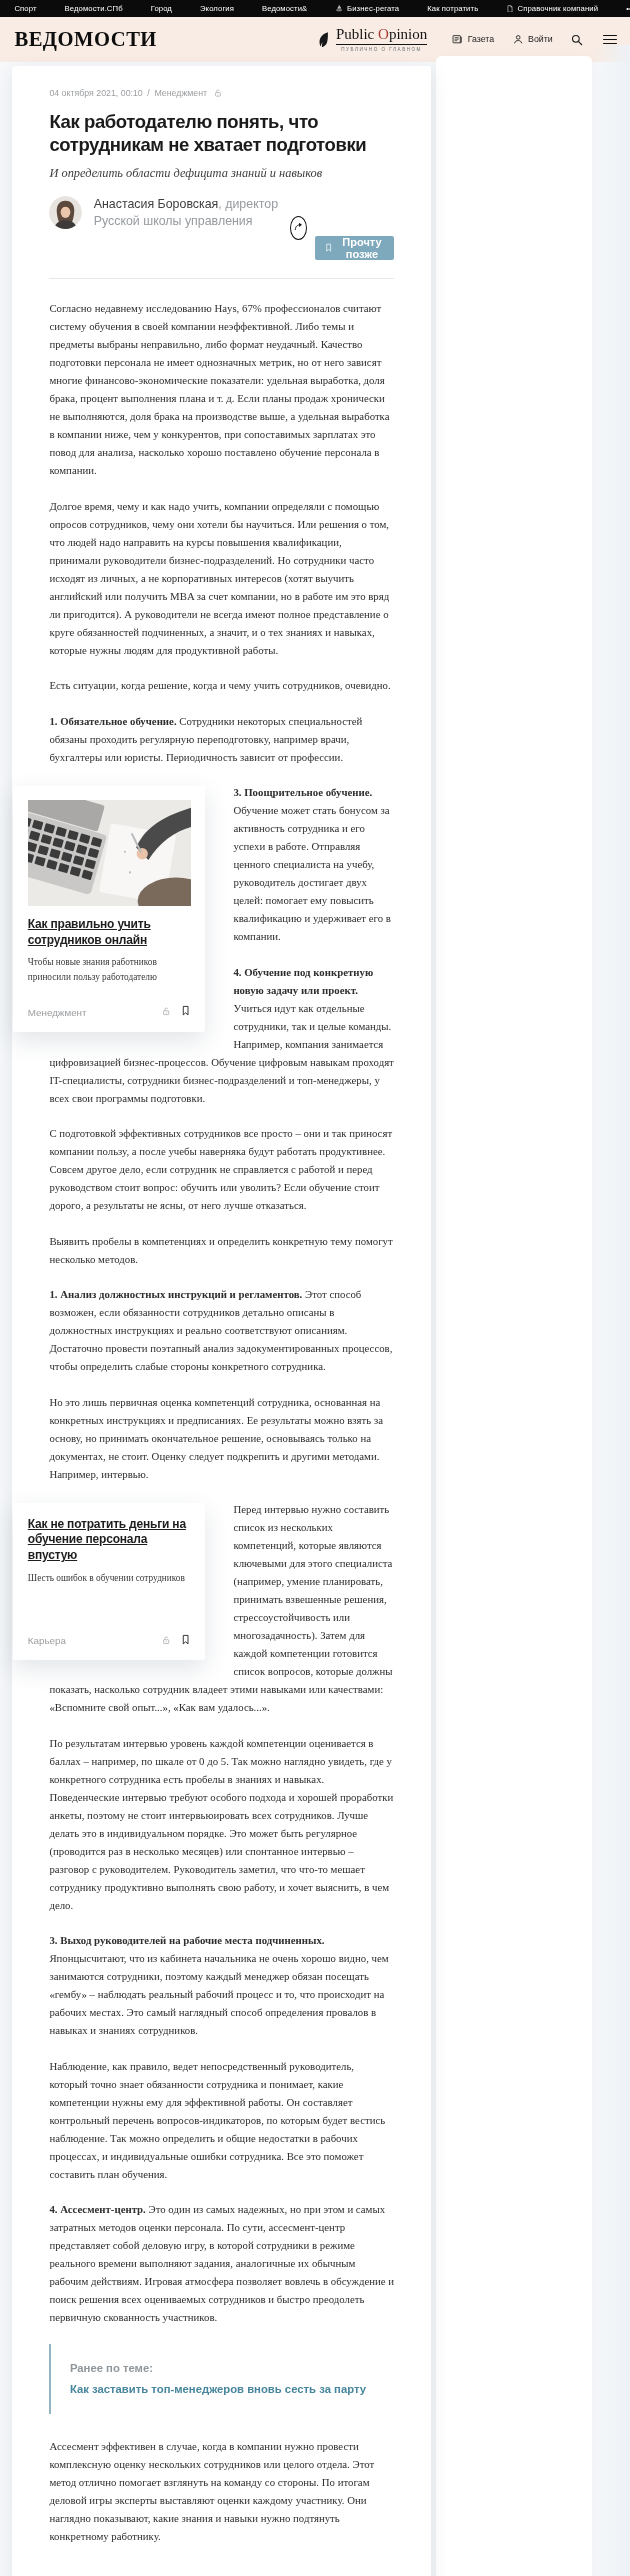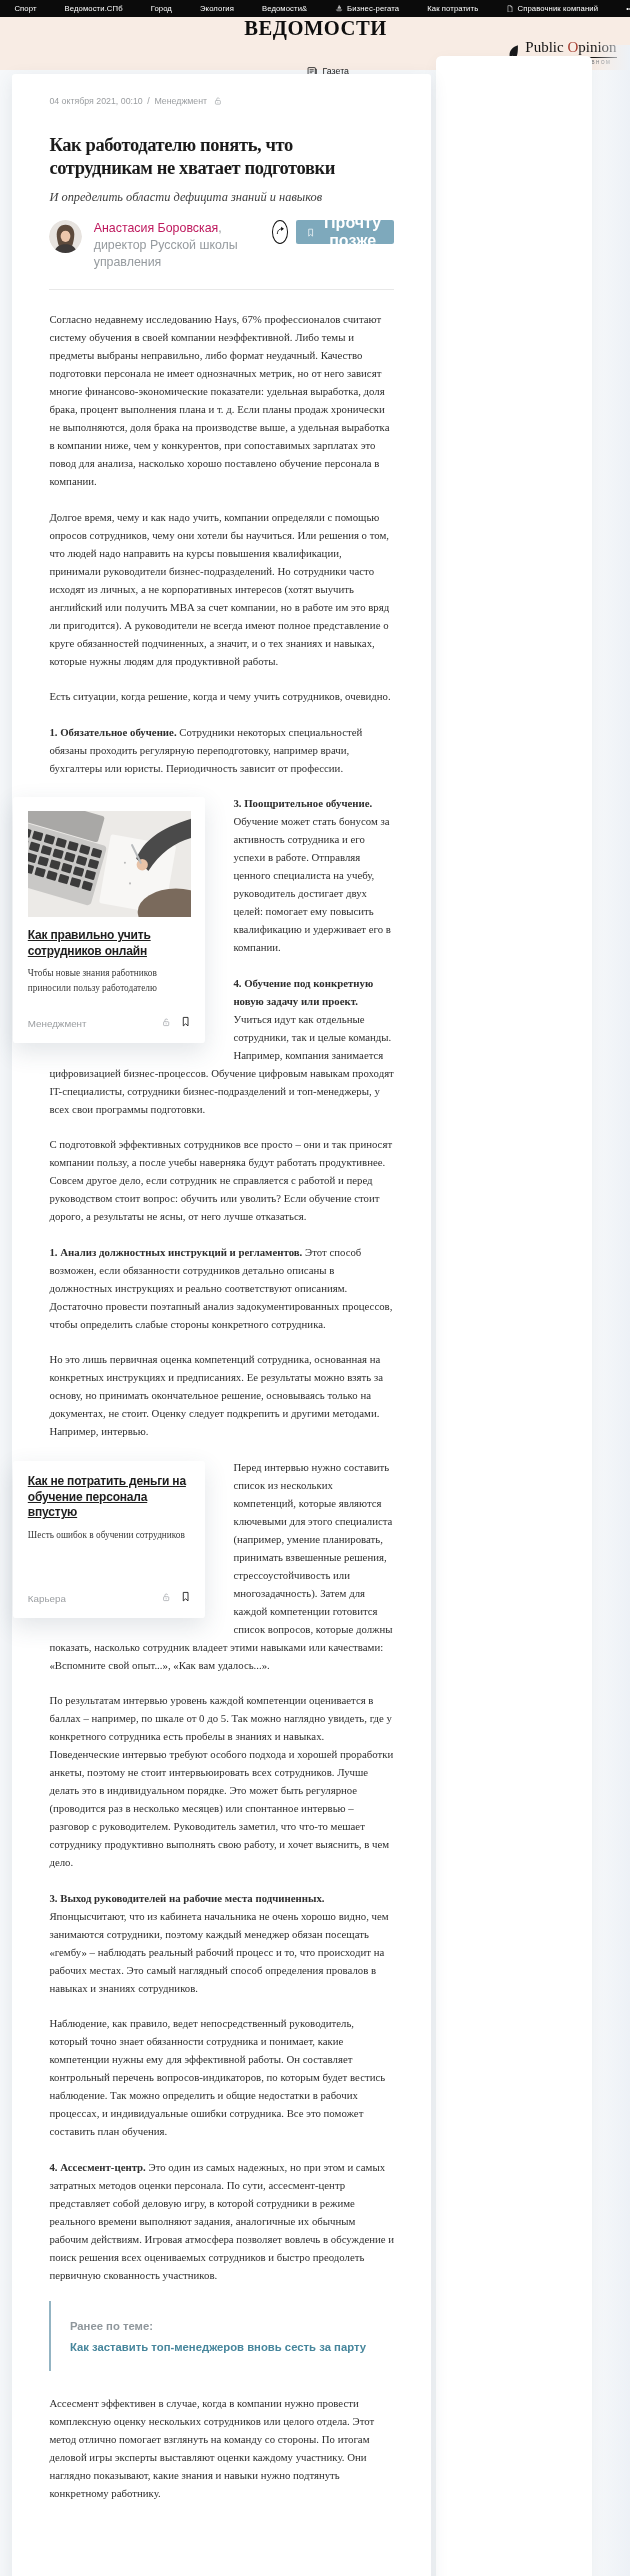--- a/index.html
+++ b/index.html
@@ -15,23 +15,22 @@
     height: 17px; background: #0b0b0b; display: flex; align-items: center;
     padding: 0 14.4px; gap: 28px;
   }
   .topbar .tb-item {
     color: #fff; font-size: 7.7px; display: flex; align-items: center; gap: 3.6px;
     cursor: pointer; white-space: nowrap; letter-spacing: 0.1px;
   }
   .tb-ic { display: inline-flex; align-items: center; }
   
   .header {
-    height: 53px; background: #f8ece4; display: flex; align-items: center;
+    height: 45px; background: #f8ece4; display: flex; align-items: center;
     padding: 0 13.4px 0 14.4px;
-    flex-direction: column;
   }
   .logo {
     font-family: "Liberation Serif", serif; font-weight: bold;
     font-size: 20.6px; letter-spacing: 0.5px; color: #0e0e0e; cursor: pointer;
   }
   .partner { margin-left: auto; display: flex; align-items: center; gap: 5.2px; cursor: pointer; }
   .partner-words {
     font-family: "Liberation Serif", serif; font-size: 15px; color: #141414;
     border-bottom: 1px solid #141414; padding-bottom: 1.5px; line-height: 1;
   }
@@ -59,41 +58,41 @@
   .article-card {
     position: relative; margin: 4.1px 0 0 12.4px; width: 419px; min-height: 3215px;
     background: #fff; border-radius: 3.1px;
     box-shadow: 0 5.2px 18.5px rgba(45,65,85,.10);
     padding: 21.6px 37px 41px;
   }
   .meta-row { display: flex; align-items: center; gap: 3.6px; color: #9b9ea1; font-size: 8.8px; text-align: right; }
   .meta-row .sep { margin: 0 1px; }
   .meta-lock { color: #a2a6a9; display: inline-flex; margin-left: 2.1px; }
   .title {
-    margin-top: 28px; font-size: 18.5px; line-height: 1.26; font-weight: bold;
-    letter-spacing: -0.4px; color: #1b1b1b; font-family: Liberation Serif, serif;
+    margin-top: 12px; font-size: 18.5px; line-height: 1.26; font-weight: bold;
+    letter-spacing: -0.4px; color: #1b1b1b;
   }
   .subtitle {
     margin: 9.3px 0 15.5px; font-family: "Liberation Serif", serif; font-style: italic;
     font-size: 12.4px; color: #3e3e3e;
   }
   .author-row { display: flex; align-items: flex-start; margin-bottom: 17.5px; }
   .avatar { width: 33px; height: 33px; border-radius: 50%; overflow: hidden; flex: none; }
   .author-text { margin-left: 11.3px; font-size: 12.4px; line-height: 17px; max-width: 222px; }
-  .author-name { color: #be185d; cursor: pointer; }
+  .author-name { color: #404040; cursor: pointer; }
   .author-role { color: #969b9f; }
   .author-actions { margin-left: auto; display: flex; align-items: center; gap: 8.2px; }
   .share-btn {
     width: 24px; height: 24px; border-radius: 50%; border: 1px solid #131313;
     display: flex; align-items: center; justify-content: center; cursor: pointer; background: #fff;
   }
   .readlater-btn {
     height: 24px; background: #7ea9bc; color: #fff; border: none; border-radius: 2.1px;
-    font-family: "Liberation Sans", sans-serif; font-size: 16px; font-weight: bold;
-    display: flex; align-items: center; gap: 5.2px; padding: 0 9.3px; cursor: pointer;
+    font-family: "Liberation Sans", sans-serif; font-size: 11px; font-weight: bold;
+    display: flex; align-items: center; gap: 5.2px; padding: 0 9.3px; cursor: pointer; margin-top: 40px;
   }
   .divider { border-top: 0.5px solid #e8e8e8; margin-bottom: 20.6px; }
   
   .article-body { font-family: "Liberation Serif", serif; font-size: 10.8px; line-height: 18px; color: #2f2f2f; }
   .article-body p { margin-bottom: 17.5px; }
   .article-body b.lead { font-weight: bold; }
   
   .inline-card {
     float: left; width: 192px; margin: 3.1px 28px 15.5px -36px;
     background: #fff; border-radius: 3.1px; padding: 13.4px 14.4px 10.3px;
@@ -345,20 +344,21 @@
               </svg></span>
             <span class="icon-bm"><svg viewBox="0 0 24 24" width="11.3" height="11.3">
                 <path d="M7 3h10v18l-5-4.5L7 21z" fill="none" stroke="currentColor" stroke-width="1.8"></path>
               </svg></span>
           </span>
         </div>
       </div>
       <p><b class="lead">3. Поощрительное обучение. </b>Обучение может стать бонусом за активность сотрудника и его успехи в работе. Отправляя ценного специалиста на учебу, руководитель достигает двух целей: помогает ему повысить квалификацию и удерживает его в компании.</p>
       <p><b class="lead">4. Обучение под конкретную новую задачу или проект. </b>Учиться идут как отдельные сотрудники, так и целые команды. Например, компания занимается цифровизацией бизнес-процессов. Обучение цифровым навыкам проходят IT-специалисты, сотрудники бизнес-подразделений и топ-менеджеры, у всех свои программы подготовки.</p>
       <p>С подготовкой эффективных сотрудников все просто – они и так приносят компании пользу, а после учебы наверняка будут работать продуктивнее. Совсем другое дело, если сотрудник не справляется с работой и перед руководством стоит вопрос: обучить или уволить? Если обучение стоит дорого, а результаты не ясны, от него лучше отказаться.</p>
+      <p>Выявить пробелы в компетенциях и определить конкретную тему помогут несколько методов.</p>
       <p><b class="lead">1. Анализ должностных инструкций и регламентов. </b>Этот способ возможен, если обязанности сотрудников детально описаны в должностных инструкциях и реально соответствуют описаниям. Достаточно провести поэтапный анализ задокументированных процессов, чтобы определить слабые стороны конкретного сотрудника.</p>
       <p>Но это лишь первичная оценка компетенций сотрудника, основанная на конкретных инструкциях и предписаниях. Ее результаты можно взять за основу, но принимать окончательное решение, основываясь только на документах, не стоит. Оценку следует подкрепить и другими методами. Например, интервью.</p>
       <div class="inline-card">
         <h3 class="card-title">Как не потратить деньги на обучение персонала впустую</h3>
         <p class="card-sub">Шесть ошибок в обучении сотрудников</p>
         <div class="card-footer gap-l">
           <span class="card-cat">Карьера</span>
           <span class="card-icons">
             <span class="icon-lock"><svg viewBox="0 0 24 24" width="10.3" height="10.3">
                 <rect x="6" y="11" width="12" height="9" rx="1.5" fill="none" stroke="currentColor" stroke-width="1.7"></rect>

